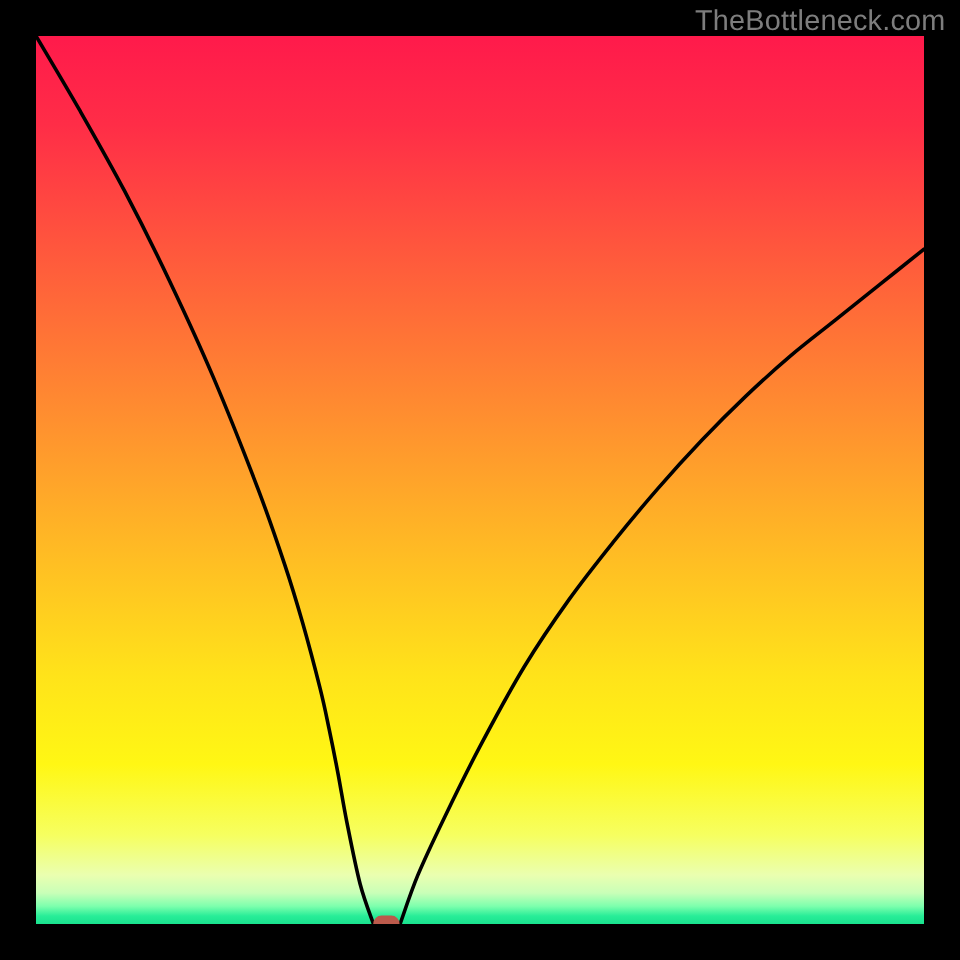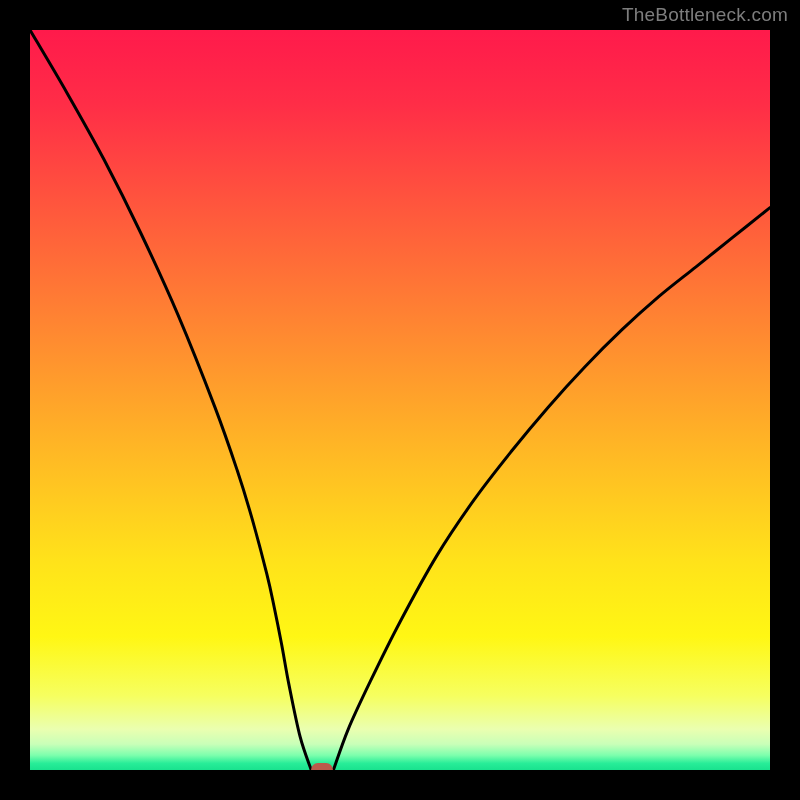--- a/index.html
+++ b/index.html
@@ -46,21 +46,21 @@
     width: 22px;
     height: 14px;
     border-radius: 7px;
     transform: translate(-50%, -50%);
   }
   .watermark {
     position: absolute;
     top: 4px;
     right: 12px;
     color: #7d7d7d;
-    font-size: 19px;
+    font-size: 24px;
     letter-spacing: 0.2px;
     font-weight: 500;
     user-select: none;
   }
 </style>
 </head>
 <body>
 
 <div class="frame">
   <div class="plot">

